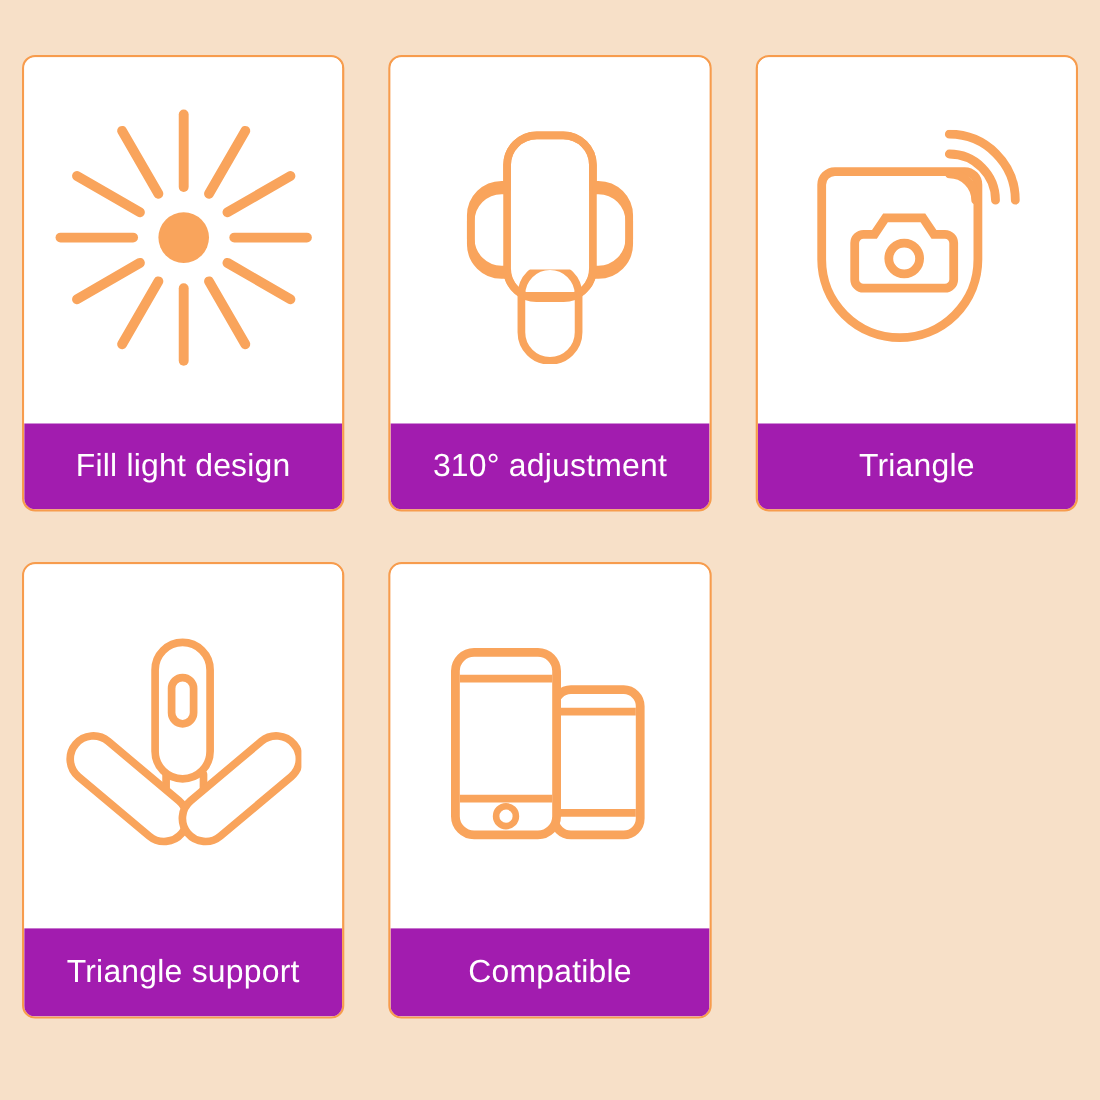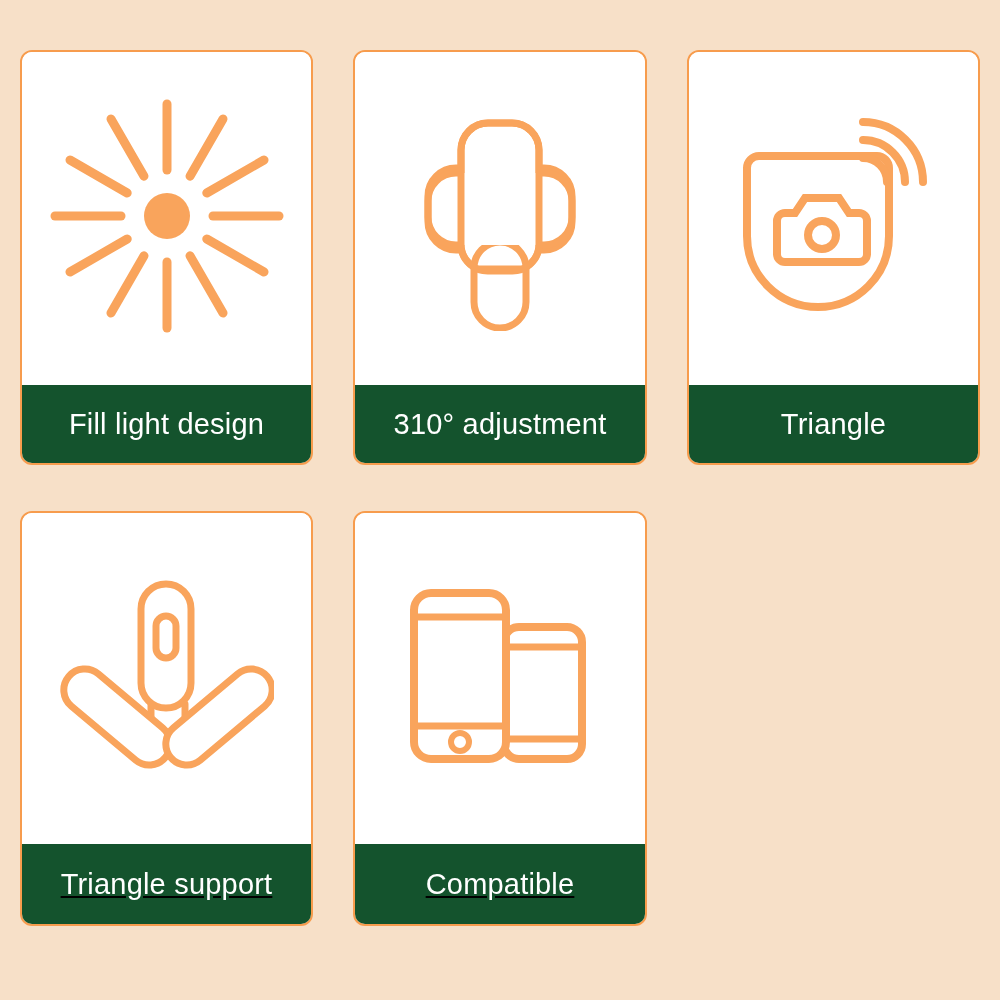--- a/index.html
+++ b/index.html
@@ -47,41 +47,40 @@
     padding-bottom: 6px;
   }
 
   .card-icon-area svg {
     display: block;
   }
 
   .card-label-band {
     height: 78px;
     flex: 0 0 78px;
-    background: #14532d;
+    background: #a21caf;
     display: flex;
     align-items: center;
     justify-content: center;
   }
 
   .card-label {
     color: #ffffff;
     font-size: 29px;
     font-weight: 400;
     letter-spacing: 0.2px;
     line-height: 1;
     white-space: nowrap;
     text-align: center;
   }
 
   
   .row-2 .card-label-band {
     height: 80px;
     flex: 0 0 80px;
-    text-decoration: underline;
   }
 </style>
 </head>
 <body>
 
 <div id="feature-grid">
 
   <div class="feature-card row-1">
     <div class="card-icon-area">
       <svg width="240" height="240" viewBox="0 0 240 240">

